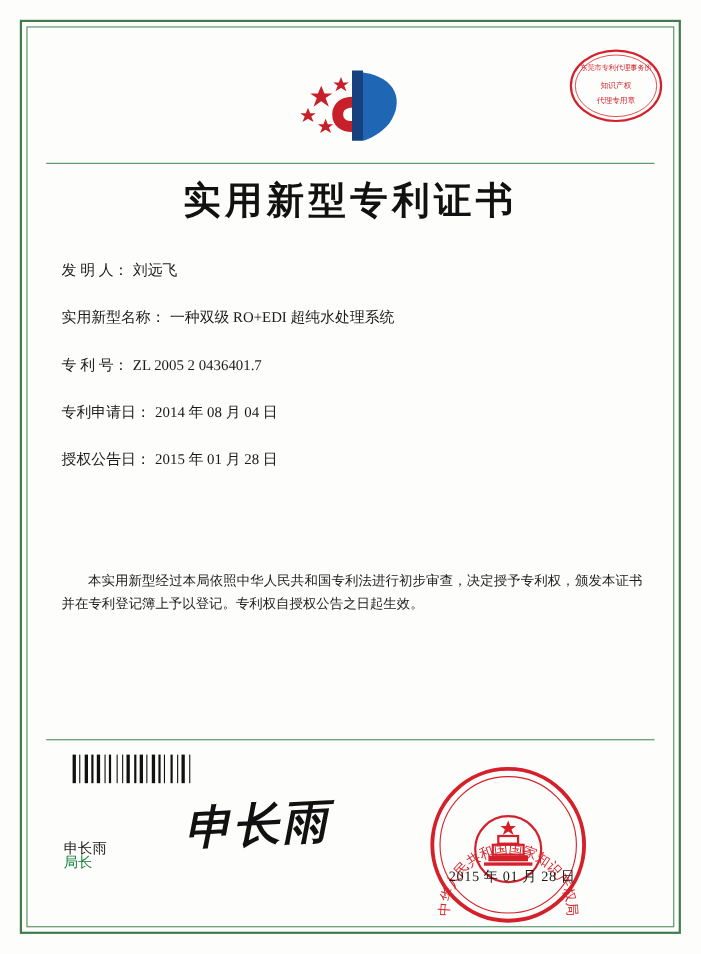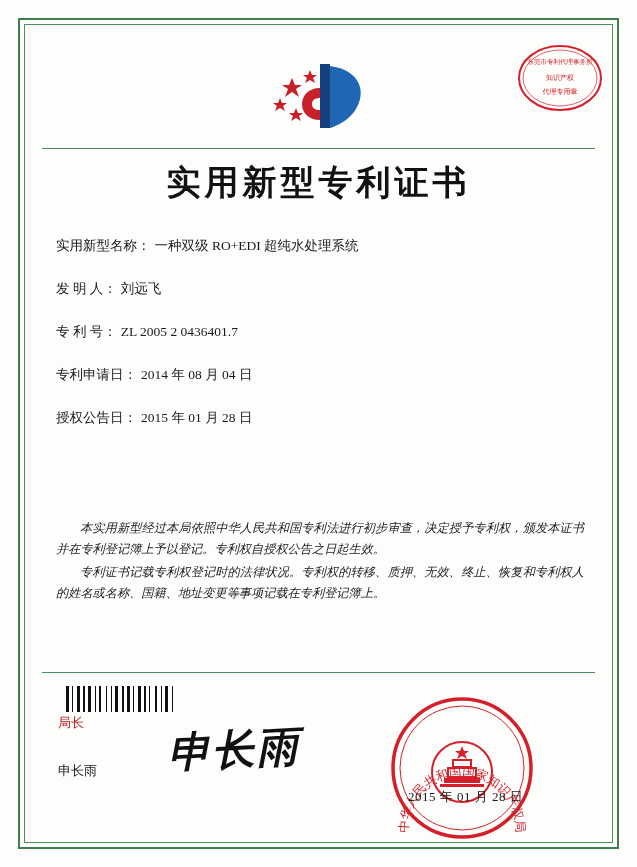--- a/index.html
+++ b/index.html
@@ -122,45 +122,44 @@
     width: 528px;
     font-size: 12.2px;
     line-height: 20.5px;
     text-align: justify;
     color: #1c1c1c;
     font-family: "Liberation Serif", "DejaVu Serif", serif;
   }
   .body-text p {
     margin: 0 0 3px 0;
     text-indent: 24px;
-    font-style: italic;
   }
 
   
   .barcode {
     position: absolute;
     left: 66px; top: 686px;
     width: 160px;
     height: 26px;
   }
   .barcode span {
     display: inline-block;
     background: #111;
     height: 26px;
     margin-right: 1px;
     vertical-align: top;
   }
 
   
   .sig-label {
     position: absolute;
-    left: 58px; top: 712px;
+    left: 58px; top: 773px;
     font-size: 13px;
     line-height: 22px;
-    color: #b91c1c;
+    color: #15803d;
   }
   .sig-name {
     position: absolute;
     left: 58px; top: 760px;
     font-size: 13px;
     line-height: 22px;
     color: #1a1a1a;
   }
   .handwriting {
     position: absolute;
@@ -231,39 +230,38 @@
       <text x="44" y="22" font-size="6.5" fill="#d4202a" text-anchor="middle" font-family="DejaVu Sans, sans-serif">东莞市专利代理事务所</text>
       <text x="44" y="38" font-size="7" fill="#d4202a" text-anchor="middle" font-family="DejaVu Sans, sans-serif">知识产权</text>
       <text x="44" y="52" font-size="7" fill="#d4202a" text-anchor="middle" font-family="DejaVu Sans, sans-serif">代理专用章</text>
     </svg>
   </div>
 
   <div class="main-title">实用新型专利证书</div>
 
   <div class="fields">
     <div class="field-row">
+      <span class="field-label">发  明  人</span><span class="field-label">：</span><span class="field-value">刘远飞</span>
+    </div>
+    <div class="field-row">
       <span class="field-label">实用新型名称</span><span class="field-label">：</span><span class="field-value">一种双级 RO+EDI 超纯水处理系统</span>
-    </div>
-    <div class="field-row">
-      <span class="field-label">发  明  人</span><span class="field-label">：</span><span class="field-value">刘远飞</span>
     </div>
     <div class="field-row">
       <span class="field-label">专  利  号</span><span class="field-label">：</span><span class="field-value">ZL 2005 2 0436401.7</span>
     </div>
     <div class="field-row">
       <span class="field-label">专利申请日</span><span class="field-label">：</span><span class="field-value">2014 年 08 月 04 日</span>
     </div>
     <div class="field-row">
       <span class="field-label">授权公告日</span><span class="field-label">：</span><span class="field-value">2015 年 01 月 28 日</span>
     </div>
   </div>
 
   <div class="body-text">
     <p>本实用新型经过本局依照中华人民共和国专利法进行初步审查，决定授予专利权，颁发本证书并在专利登记簿上予以登记。专利权自授权公告之日起生效。</p>
-    <p>专利证书记载专利权登记时的法律状况。专利权的转移、质押、无效、终止、恢复和专利权人的姓名或名称、国籍、地址变更等事项记载在专利登记簿上。</p>
   </div>
 
   <div class="barcode"><span style="width:3px"></span><span style="width:1px;background:transparent"></span><span style="width:1px"></span><span style="width:2px;background:transparent"></span><span style="width:3px"></span><span style="width:1px;background:transparent"></span><span style="width:2px"></span><span style="width:1px;background:transparent"></span><span style="width:3px"></span><span style="width:2px;background:transparent"></span><span style="width:1px"></span><span style="width:1px;background:transparent"></span><span style="width:2px"></span><span style="width:3px;background:transparent"></span><span style="width:1px"></span><span style="width:2px;background:transparent"></span><span style="width:1px"></span><span style="width:1px;background:transparent"></span><span style="width:3px"></span><span style="width:2px;background:transparent"></span><span style="width:2px"></span><span style="width:1px;background:transparent"></span><span style="width:3px"></span><span style="width:1px;background:transparent"></span><span style="width:1px"></span><span style="width:2px;background:transparent"></span><span style="width:3px"></span><span style="width:1px;background:transparent"></span><span style="width:2px"></span><span style="width:1px;background:transparent"></span><span style="width:1px"></span><span style="width:3px;background:transparent"></span><span style="width:2px"></span><span style="width:2px;background:transparent"></span><span style="width:1px"></span><span style="width:1px;background:transparent"></span><span style="width:3px"></span><span style="width:2px;background:transparent"></span><span style="width:1px"></span><span style="width:3px;background:transparent"></span></div>
 
   <div class="sig-label">局长</div>
   <div class="sig-name">申长雨</div>
   <div class="handwriting">申长雨</div>
 
   <div class="round-seal">
     <svg width="144" height="144" viewBox="0 0 144 144">

